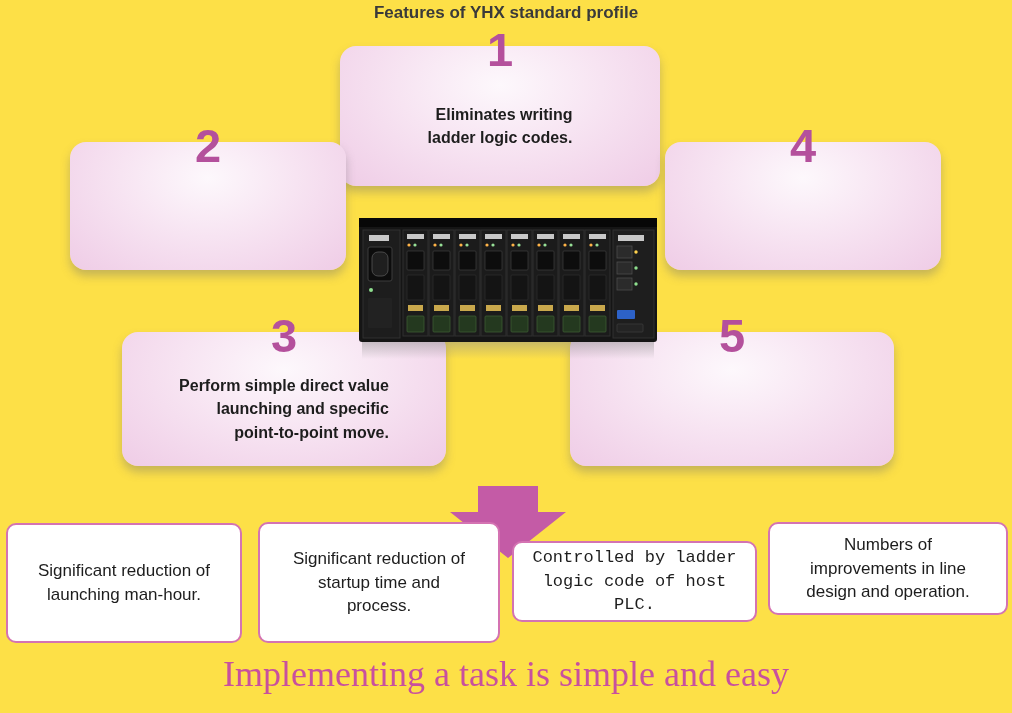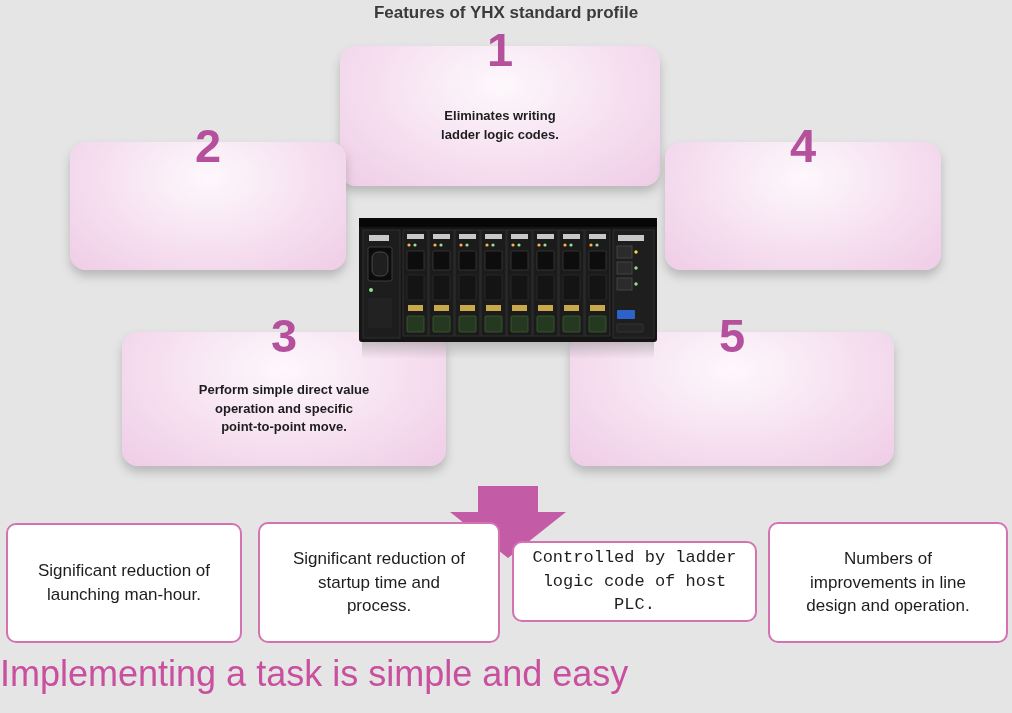--- a/index.html
+++ b/index.html
@@ -1,30 +1,30 @@
 <!DOCTYPE html>
 <html style="--accent: #b4509c; --box_pink: #efcce6; --border_pink: #d473b2; --arrow: #c45ba6; --caption: #c8509e;"><head>
 <meta charset="utf-8">
 <style>
   * { box-sizing: border-box; }
   html,body { margin:0; padding:0; background:#fff; font-family:"Liberation Sans", sans-serif; }
-  .stage { position:relative; width:1012px; height:713px; background:#e5e5e5; overflow:hidden; }
+  .stage { position:relative; width:1012px; height:713px; background:#fde047; overflow:hidden; }
 
   .title { position:absolute; top:3px; left:0; width:100%; text-align:center;
            font-size:17px; font-weight:bold; color:#3a3a3a; }
 
   .feature { position:absolute; border-radius:16px;
              background: radial-gradient(ellipse at 50% 28%, #fdf8fc 0%, #f7e4f2 45%, var(--box_pink,#efcce6) 100%);
              box-shadow: 0 6px 10px rgba(110,110,110,0.38);
              display:flex; align-items:center; justify-content:center;
              padding:30px 14px 10px; }
   .feature-number { position:absolute; top:-20px; left:0; width:100%; text-align:center;
                     font-size:47px; font-weight:bold; line-height:1;
                     color:var(--accent,#b4509c); }
-  .feature-text { font-size:13px; font-weight:bold; color:#1d1d1d; text-align:center;
+  .feature-text { font-size:16px; font-weight:bold; color:#1d1d1d; text-align:right;
                   line-height:1.45; white-space:pre-line; }
 
   #f1 { left:340px; top:46px;  width:320px; height:140px; }
   #f2 { left:70px;  top:142px; width:276px; height:128px; }
   #f3 { left:122px; top:332px; width:324px; height:134px; }
   #f4 { left:665px; top:142px; width:276px; height:128px; }
   #f5 { left:570px; top:332px; width:324px; height:134px; }
 
   .device { position:absolute; left:358px; top:214px; width:300px; height:145px; }
 
@@ -32,24 +32,24 @@
   .arrow polygon { fill:var(--arrow,#c45ba6); }
 
   .result { position:absolute; background:#fff; border:2px solid var(--border_pink,#d473b2);
             border-radius:10px; display:flex; align-items:center; justify-content:center;
             padding:8px 10px; }
   .result-text { font-size:17px; color:#1d1d1d; text-align:center; line-height:1.4;
                  white-space:pre-line; }
   #r1 { left:6px;   top:523px; width:236px; height:120px; }
   #r2 { left:258px; top:522px; width:242px; height:121px; }
   #r3 { left:512px; top:541px; width:245px; height:81px;font-family:Liberation Mono, monospace;  }
-  #r4 { left:768px; top:522px; width:240px; height:121px; }
+  #r4 { left:768px; top:522px; width:240px; height:93px; }
 
-  .caption { position:absolute; top:653px; left:0; width:100%; 
-             font-family:Liberation Sans, sans-serif; font-size:36px;
+  .caption { position:absolute; top:653px; left:0; width:100%; text-align:center;
+             font-family:Liberation Serif, serif; font-size:36px;
              color:var(--caption,#c8509e); }
 </style>
 </head>
 <body>
 
 <div class="stage">
 
   <div class="title">Features of YHX standard profile</div>
 
   <div class="feature" id="f1">
@@ -58,21 +58,21 @@
 ladder logic codes.</div>
   </div>
 
   <div class="feature" id="f2">
     <div class="feature-number">2</div>
   </div>
 
   <div class="feature" id="f3">
     <div class="feature-number">3</div>
     <div class="feature-text">Perform simple direct value
-operation and specific
+launching and specific
 point-to-point move.</div>
   </div>
 
   <div class="feature" id="f4">
     <div class="feature-number">4</div>
   </div>
 
   <div class="feature" id="f5">
     <div class="feature-number">5</div>
   </div>

